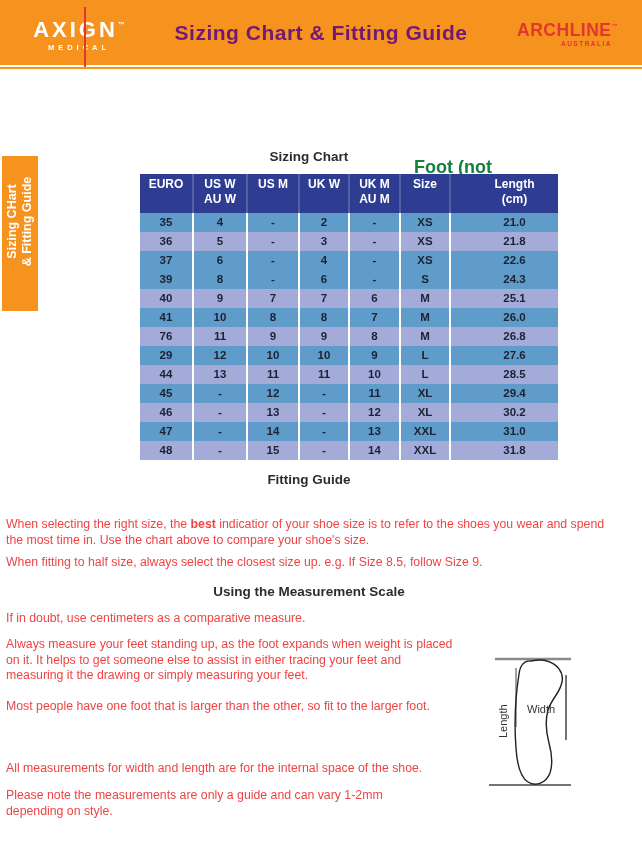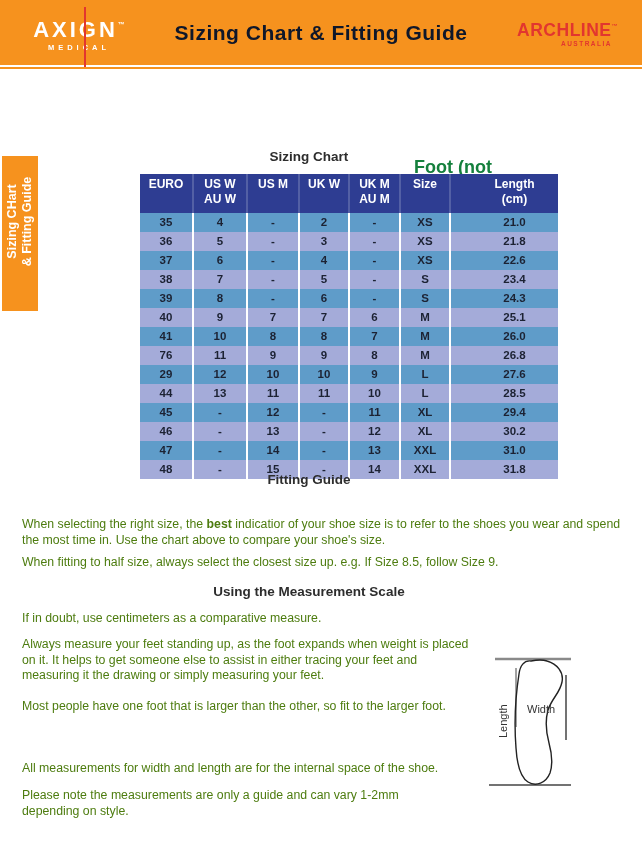--- a/index.html
+++ b/index.html
@@ -18,21 +18,21 @@
     position:absolute; left:0; top:67px; width:642px; height:2px;
     background:#F6921E;
   }
   .axign { position:relative; width:110px; color:#fff; text-align:center; }
   .axign-name { font-size:22px; font-weight:bold; letter-spacing:3px; line-height:22px; }
   .axign-tm { font-size:7px; vertical-align:10px; letter-spacing:0; }
   .axign-sub { font-size:7.5px; font-weight:bold; letter-spacing:4px; margin-top:2px; }
   .axign-line { position:absolute; left:60px; top:-7px; width:2px; height:60px; background:#E2362F; }
 
   .main-title {
-    flex:1; text-align:center; color:#0f172a; font-size:21px;
+    flex:1; text-align:center; color:#701a75; font-size:21px;
     font-weight:bold; letter-spacing:0.5px; padding-right:6px;
   }
 
   .archline { width:104px; color:#E2362F; text-align:right; }
   .archline-name { font-size:17.5px; font-weight:bold; letter-spacing:0.5px; line-height:17px; }
   .archline-tm { font-size:6px; vertical-align:8px; }
   .archline-sub { font-size:6.5px; font-weight:bold; letter-spacing:1.5px; padding-right:6px; margin-top:1px; }
 
   
   .side-tab {
@@ -75,21 +75,21 @@
   .size-table th:last-child, .size-table td:last-child { padding-left:20px; }
   .row-odd td { background:#5F9CC9; }
   .row-even td { background:#A4ABD9;text-align:center; }
 
   
   .sec-heading {
     position:absolute; left:0; width:618px; text-align:center;
     font-size:13.5px; font-weight:bold; color:#2d2d2d;
   }
   .para {
-    position:absolute; left:22px; font-size:12.3px; color:#4d7c0f; line-height:15.5px;
+    position:absolute; left:6px; font-size:12.3px; color:#ef4444; line-height:15.5px;
   }
 
   
   .foot-diagram { position:absolute; left:485px; top:648px; }
   .diagram-label { font-size:11px; fill:#333; font-family:"Liberation Sans", sans-serif; }
 </style>
 </head>
 <body>
 
 <div class="page">
@@ -163,29 +163,20 @@
         </tr>
         <tr class="row-odd">
           <td>37</td>
           <td>6</td>
           <td>-</td>
           <td>4</td>
           <td>-</td>
           <td>XS</td>
           <td>22.6</td>
         </tr>
-        <tr class="row-even">
-          <td>38</td>
-          <td>7</td>
-          <td>-</td>
-          <td>5</td>
-          <td>-</td>
-          <td>S</td>
-          <td>23.4</td>
-        </tr>
         <tr class="row-odd">
           <td>39</td>
           <td>8</td>
           <td>-</td>
           <td>6</td>
           <td>-</td>
           <td>S</td>
           <td>24.3</td>
         </tr>
         <tr class="row-even">

